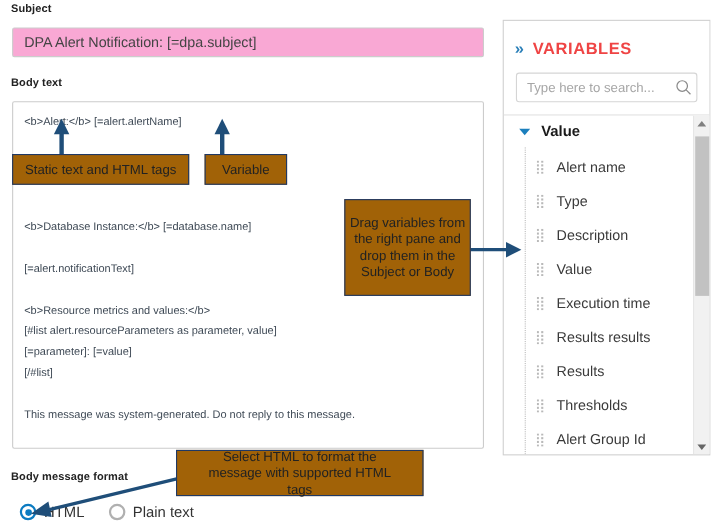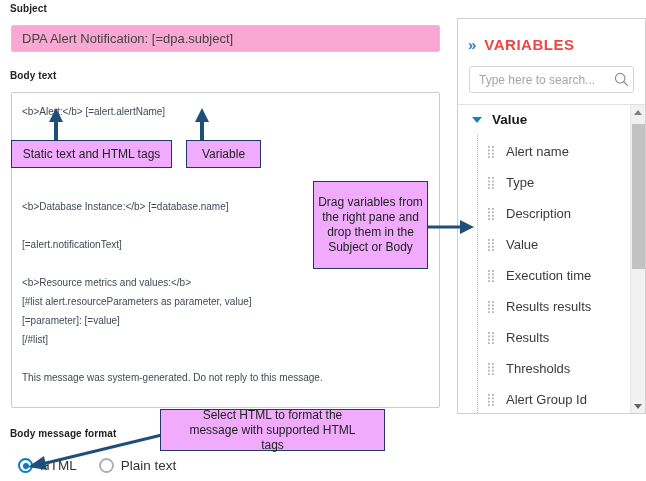--- a/index.html
+++ b/index.html
@@ -120,21 +120,21 @@
     margin-left: 7px;
     white-space: nowrap;
   }
   #radio-plain { margin-left: 22px; }
 
   
   .callout {
     position: absolute;
     box-sizing: border-box;
     border: 1px solid #1f3864;
-    background: #f0abfc;
+    background: #a16207;
     color: #222222;
     font-family: "Liberation Sans", sans-serif;
     font-size: 12px;
     line-height: 15px;
     display: flex;
     align-items: center;
     justify-content: center;
     text-align: center;
     z-index: 30;
   }

